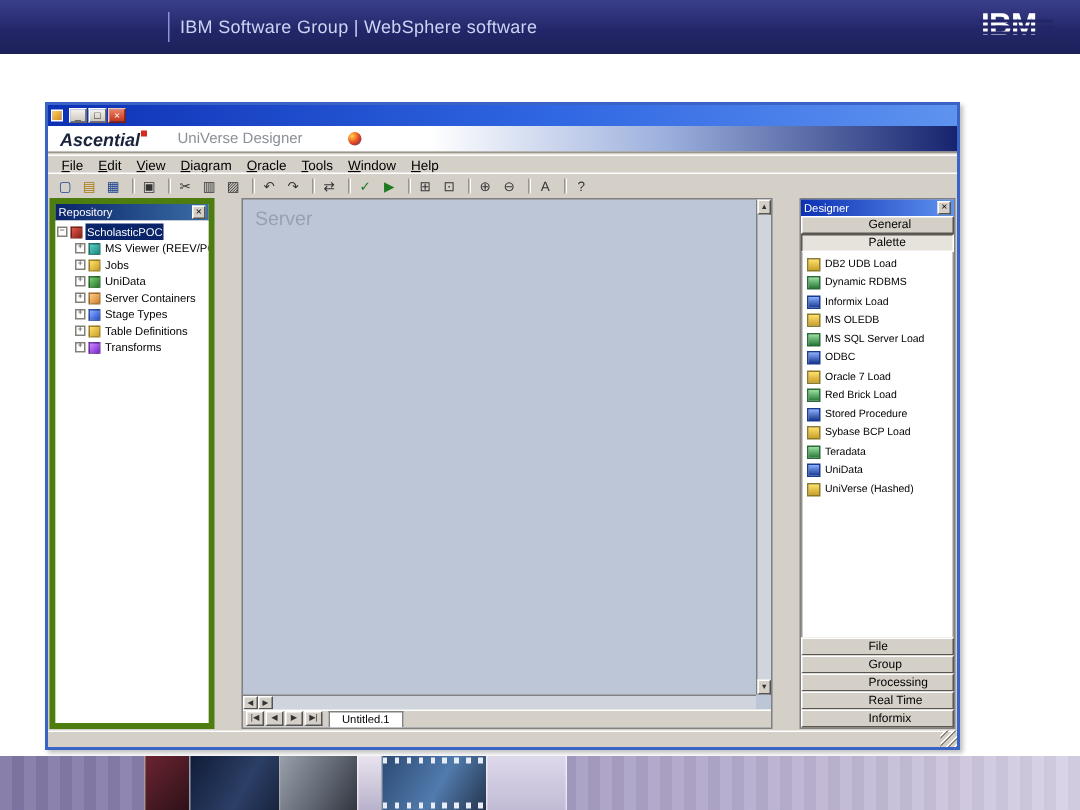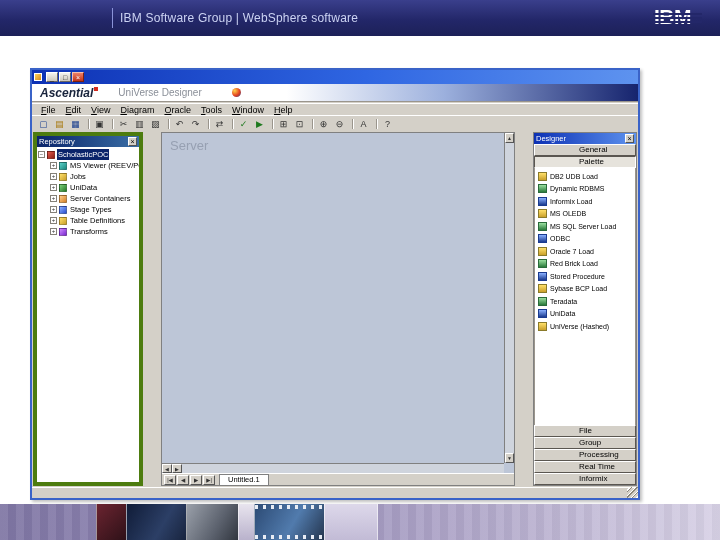--- a/index.html
+++ b/index.html
@@ -86,21 +86,21 @@
   .vscroll { position:absolute; right:0; top:0; bottom:22px; width:10px; background:#cfd4dd; border-left:1px solid #808080;
     display:flex; flex-direction:column; justify-content:space-between; }
   .scroll-btn { width:100%; height:10px; background:#d4d0c8; border:1px solid #fff; border-right-color:#555; border-bottom-color:#555;
     font-size:5px; line-height:9px; text-align:center; color:#333; flex:0 0 auto; }
   .scroll-btn.up::before { content:"▲"; } .scroll-btn.down::before { content:"▼"; }
   .scroll-btn.left::before { content:"◀"; } .scroll-btn.right::before { content:"▶"; }
   .hscroll { position:absolute; left:0; right:10px; bottom:12px; height:10px; background:#cfd4dd; border-top:1px solid #808080; display:flex; }
   .hscroll .scroll-btn { width:10px; height:100%; }
   .htrack { flex:1; }
   .tabstrip { position:absolute; left:0; right:0; bottom:0; height:12px; background:#d4d0c8; border-top:1px solid #fff;
-    display:flex; align-items:flex-end; padding-left:2px; }
+    display:flex; align-items:flex-start; padding-left:2px; }
   .nav-btns { display:flex; }
   .nav-btn { width:12px; height:10px; margin-right:1px; font-size:5.5px; line-height:9px; text-align:center; color:#333;
     background:#d4d0c8; border:1px solid #fff; border-right-color:#555; border-bottom-color:#555; }
   .canvas-tab { margin-left:3px; height:11px; line-height:10px; padding:0 8px; font-size:7.5px; background:#fff;
     border:1px solid #808080; border-bottom:none; }
 
   
   .right-panel { width:104px; display:flex; flex-direction:column; border:1px solid #808080; background:#d4d0c8; }
   .panel-header.blue { background:linear-gradient(90deg,#0d31b4,#5e93ef); }
   .cat-top, .cat-bottom { flex:0 0 auto; display:flex; flex-direction:column; }

